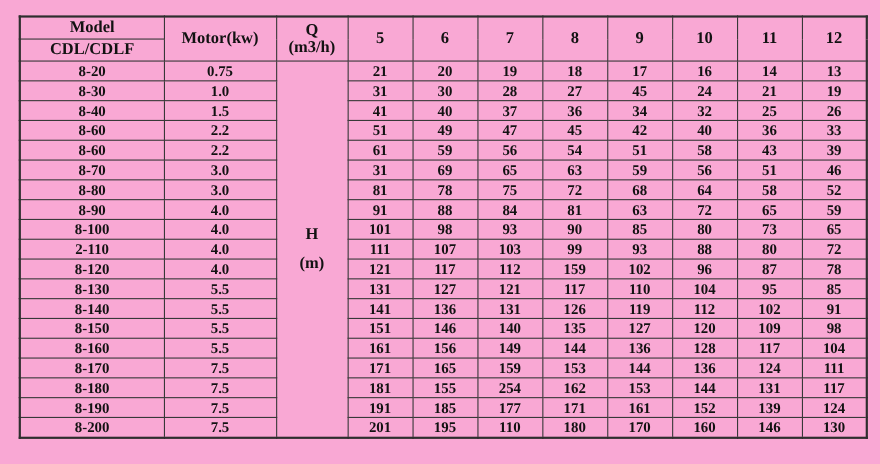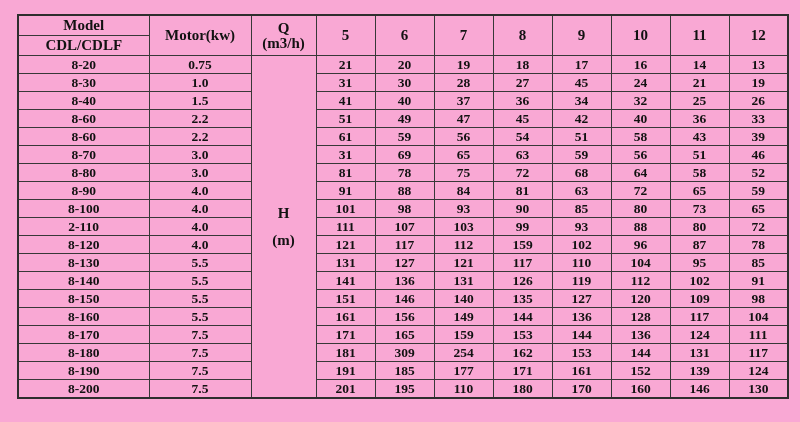--- a/index.html
+++ b/index.html
@@ -287,21 +287,21 @@
           <td>153</td>
           <td>144</td>
           <td>136</td>
           <td>124</td>
           <td>111</td>
         </tr>
         <tr>
           <td>8-180</td>
           <td>7.5</td>
           <td>181</td>
-          <td>309</td>
+          <td>155</td>
           <td>254</td>
           <td>162</td>
           <td>153</td>
           <td>144</td>
           <td>131</td>
           <td>117</td>
         </tr>
         <tr>
           <td>8-190</td>
           <td>7.5</td>

